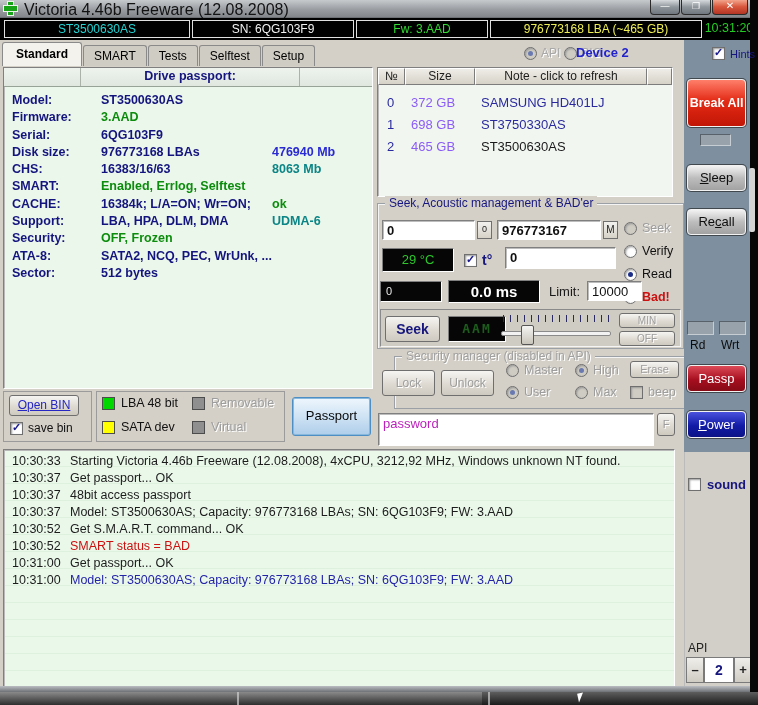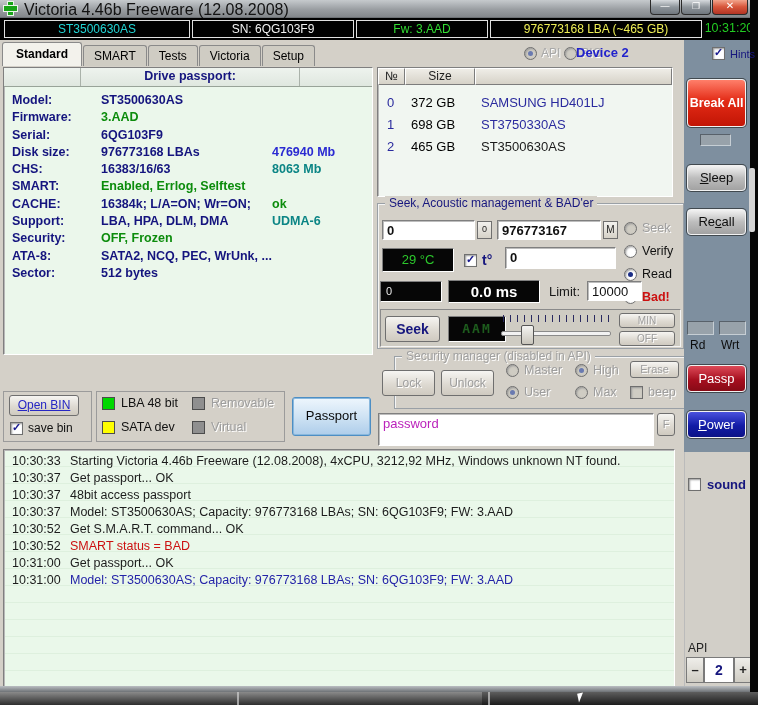--- a/index.html
+++ b/index.html
@@ -49,21 +49,21 @@
   .cb{width:13px;height:13px;background:#fff;border:1px solid #6f6f6f;box-shadow:inset 1px 1px 2px #9a9a9a;box-sizing:border-box;position:relative;flex:none;}
   .cb.checked::after{content:"✓";position:absolute;left:1px;top:-2px;font-size:11px;font-weight:bold;color:#1a1a8e;}
   .cb.gray{background:#cfccc3;}
   .sunken{border:1px solid;border-color:#7f7f7f #ffffff #ffffff #7f7f7f;box-shadow:inset 1px 1px 0 #b8b8b8;}
   .btn{background:linear-gradient(#f6f5f2,#dedad2 55%,#cfcac0);border:1px solid #6f6f6f;border-radius:3px;
        font-size:12px;color:#101010;text-align:center;box-sizing:border-box;}
   .btn.dis{color:#9d9d9d;text-shadow:1px 1px 0 #fff;}
   .lcd{background:#060606;border:1px solid;border-color:#7f7f7f #ffffff #ffffff #7f7f7f;box-sizing:border-box;color:#2cc82c;}
 
   
-  .passport{position:absolute;left:3px;top:67px;width:370px;height:288px;background:#ebf7eb;box-sizing:border-box;}
+  .passport{position:absolute;left:3px;top:67px;width:370px;height:322px;background:#ebf7eb;box-sizing:border-box;}
   .pph{display:flex;height:18px;border-bottom:1px solid #98a398;background:linear-gradient(#eef3ee,#dfe7df);}
   .pphc{border-right:1px solid #aab2aa;box-sizing:border-box;font-size:12.5px;font-weight:bold;color:#14147e;text-align:center;line-height:17px;}
   .pph1{width:77px;} .pph2{flex:1;} .pph3{width:72px;}
   .pprows{padding-top:6px;}
   .pprow{position:relative;height:17.3px;font-size:12.5px;font-weight:bold;white-space:nowrap;}
   .pplabel{position:absolute;left:8px;color:#14147e;}
   .ppval{position:absolute;left:97px;}
   .ppextra{position:absolute;left:268px;}
   .navy{color:#14147e;} .green{color:#0c8c0c;} .teal{color:#0b8585;} .blue{color:#2a2ad2;} .redtx{color:#cc1111;}
 
@@ -79,21 +79,21 @@
     font-size:13px;color:#0a0a0a;line-height:35px;text-align:center;box-shadow:0 0 0 1px #89b8dd inset;}
 
   
   .dtable{position:absolute;left:377px;top:67px;width:296px;height:130px;background:#f1f6f1;box-sizing:border-box;}
   .dth{display:flex;height:17px;}
   .dthc{background:linear-gradient(#efede7,#d6d2c8);border:1px solid;border-color:#ffffff #7c7c7c #7c7c7c #ffffff;box-sizing:border-box;
     font-size:12px;color:#1c1c1c;text-align:center;line-height:15px;}
   .dth1{width:27px;} .dth2{width:70px;} .dth3{width:172px;} .dth4{flex:1;}
   .dtr{position:relative;height:22px;font-size:13px;}
   .dtnum{position:absolute;left:9px;top:5px;color:#2a2a9e;}
-  .dtsize{position:absolute;left:33px;top:5px;color:#000000;text-align:right;}
+  .dtsize{position:absolute;left:33px;top:5px;color:#8b5cf6;text-align:right;}
   .dtnote{position:absolute;left:103px;top:5px;}
   .dtr:nth-child(2){margin-top:5px;}
 
   
   .group{position:absolute;border:1px solid #9aa0a6;box-shadow:1px 1px 0 #f4f4f4 inset;box-sizing:border-box;}
   .gtitle{position:absolute;top:-8px;left:7px;background:#d4d0c8;padding:0 4px;font-size:12px;color:#16167e;white-space:nowrap;}
   .gtitle.gray{color:#a0a0a0;text-shadow:1px 1px 0 #fff;}
 
   .whitein{background:#fff;border:1px solid;border-color:#7f7f7f #ffffff #ffffff #7f7f7f;box-shadow:inset 1px 1px 0 #bdbdbd;
     box-sizing:border-box;font-size:13px;font-weight:bold;color:#101010;padding:2px 0 0 4px;position:absolute;white-space:nowrap;overflow:hidden;}
@@ -167,21 +167,21 @@
     <div class="scell sc3">Fw: 3.AAD</div>
     <div class="scell sc4">976773168 LBA (~465 GB)</div>
     <div class="sclock">10:31:20</div>
   </div>
 
   <div class="tabrow">
     <div class="tabs">
       <span class="tab active">Standard</span>
       <span class="tab">SMART</span>
       <span class="tab">Tests</span>
-      <span class="tab">Victoria</span>
+      <span class="tab">Selftest</span>
       <span class="tab">Setup</span>
     </div>
     <div class="apipio">
       <span class="radio sel gray"></span>
       <span class="dim">API</span>
       <span class="radio gray"></span>
       <span class="dim">PIO</span>
     </div>
     <span class="device">Device 2</span>
   </div>
@@ -270,20 +270,21 @@
   <div class="legitem" style="left:192px;top:420px;">
     <span class="legsq" style="background:#8f8f8f;"></span>
     <span class="graylbl">Virtual</span>
       </div>
   <div class="passportbtn">Passport</div>
 
   <div class="dtable sunken">
     <div class="dth">
       <div class="dthc dth1">№</div>
       <div class="dthc dth2">Size</div>
+      <div class="dthc dth3">Note - click to refresh</div>
       <div class="dthc dth4"></div>
     </div>
     <div class="dtr">
       <span class="dtnum">0</span>
       <span class="dtsize">372 GB</span>
       <span class="dtnote" style="color:#2a2a9e">SAMSUNG HD401LJ</span>
         </div>
     <div class="dtr">
       <span class="dtnum">1</span>
       <span class="dtsize">698 GB</span>

